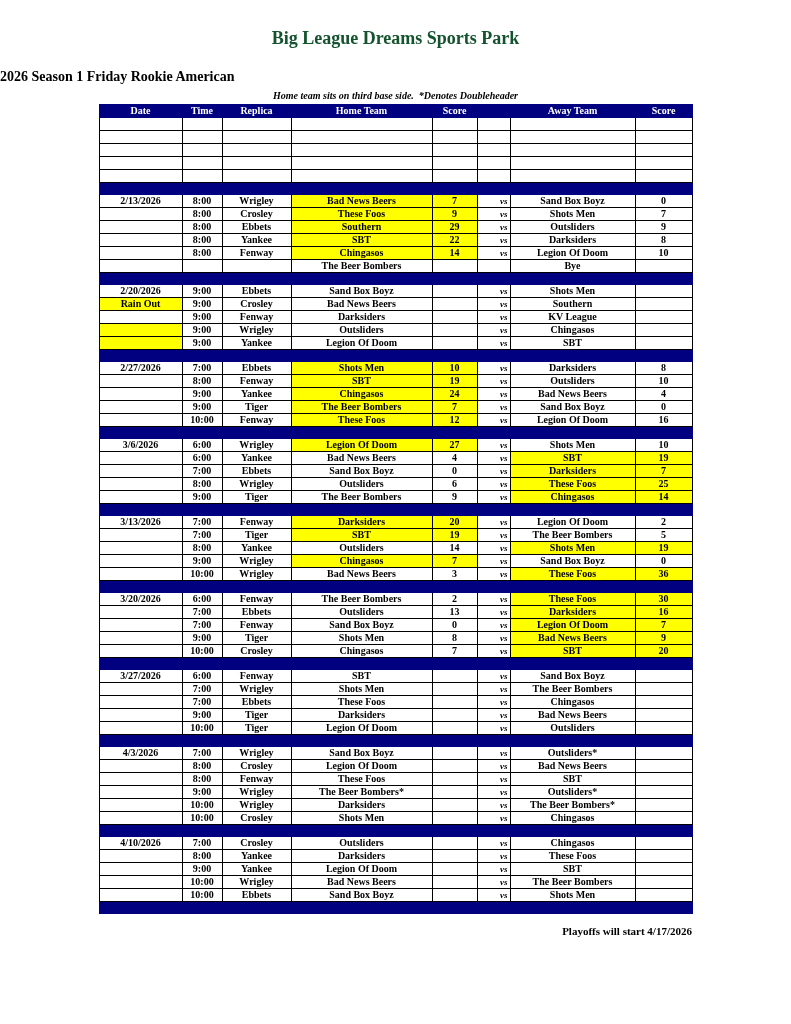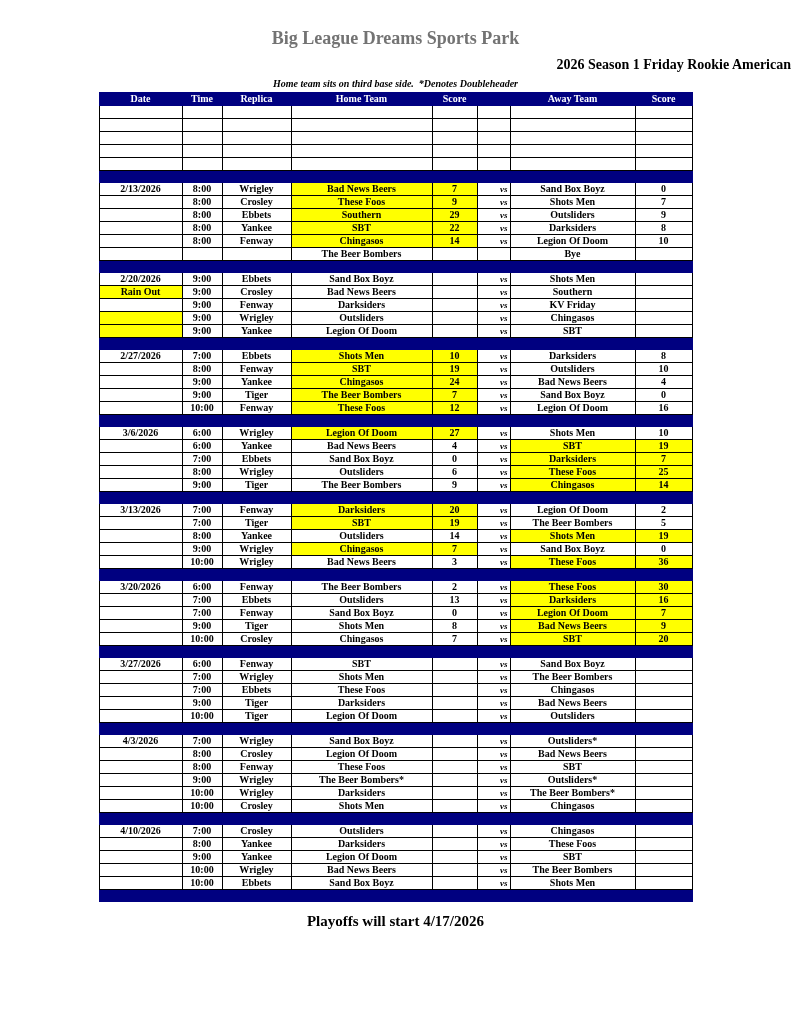--- a/index.html
+++ b/index.html
@@ -2,39 +2,39 @@
 <html style="--navy: #000080; --hl: #FFFF00; --header-text: #FFFFFF;"><head>
 <meta charset="utf-8">
 <style>
   :root { --navy:#000080; --hl:#FFFF00; --header-text:#FFFFFF; }
   * { box-sizing: border-box; }
   html, body { margin:0; padding:0; }
   body {
     width:791px; height:1024px; background:#fff; overflow:hidden;
     font-family:"Liberation Serif", serif;
   }
-  .title    { margin:28px 0 0; text-align:center; font-size:18px; font-weight:bold; color:#737373; }
-  .subtitle { margin:8px 0 0;  text-align:right; font-size:14px; font-weight:bold; color:#000; }
+  .title    { margin:28px 0 0; text-align:center; font-size:18px; font-weight:bold; color:#14532d; }
+  .subtitle { margin:20px 0 0;  text-align:left; font-size:14px; font-weight:bold; color:#000; }
   .note     { margin:5px 0 3px; text-align:center; font-size:10px; font-weight:bold; font-style:italic; color:#000; white-space:pre; }
 
   table.sched { border-collapse:collapse; margin:2px auto 11px; width:593px; table-layout:fixed; }
   col.w-date{width:83px} col.w-time{width:40px} col.w-replica{width:69px} col.w-home{width:141px}
   col.w-hscore{width:45px} col.w-vs{width:33px} col.w-away{width:125px} col.w-ascore{width:57px}
 
   th, td {
     border:1px solid #000; padding:0 2px; height:13px; line-height:12px;
     font-size:10px; font-weight:bold; text-align:center; color:#000;
     white-space:nowrap; overflow:hidden;
   }
   th { background:var(--navy); color:var(--header-text); border-color:var(--navy); }
   tr.sep td { background:var(--navy); border-color:var(--navy); height:12px; }
   td.hl { background:var(--hl); }
   td.c-vs { font-style:italic; font-size:9px;text-align:right; }
 
-  .footer { width:593px; margin:7px auto 0; text-align:center; font-size:15px; font-weight:bold; color:#000; }
+  .footer { width:593px; margin:7px auto 0; text-align:right; font-size:11px; font-weight:bold; color:#000; }
 </style>
 </head>
 <body>
 
 <div class="page">
   <h1 class="title">Big League Dreams Sports Park</h1>
   <h2 class="subtitle">2026 Season 1 Friday Rookie American</h2>
   <div class="note">Home team sits on third base side.  *Denotes Doubleheader</div>
 
   <table class="sched">
@@ -197,21 +197,21 @@
           <td class="c-away">Southern</td>
           <td class="c-away_score"></td>
         </tr>
         <tr>
           <td class="c-date"></td>
           <td class="c-time">9:00</td>
           <td class="c-replica">Fenway</td>
           <td class="c-home">Darksiders</td>
           <td class="c-home_score"></td>
           <td class="c-vs">vs</td>
-          <td class="c-away">KV Friday</td>
+          <td class="c-away">KV League</td>
           <td class="c-away_score"></td>
         </tr>
         <tr>
           <td class="c-date hl"></td>
           <td class="c-time">9:00</td>
           <td class="c-replica">Wrigley</td>
           <td class="c-home">Outsliders</td>
           <td class="c-home_score"></td>
           <td class="c-vs">vs</td>
           <td class="c-away">Chingasos</td>

